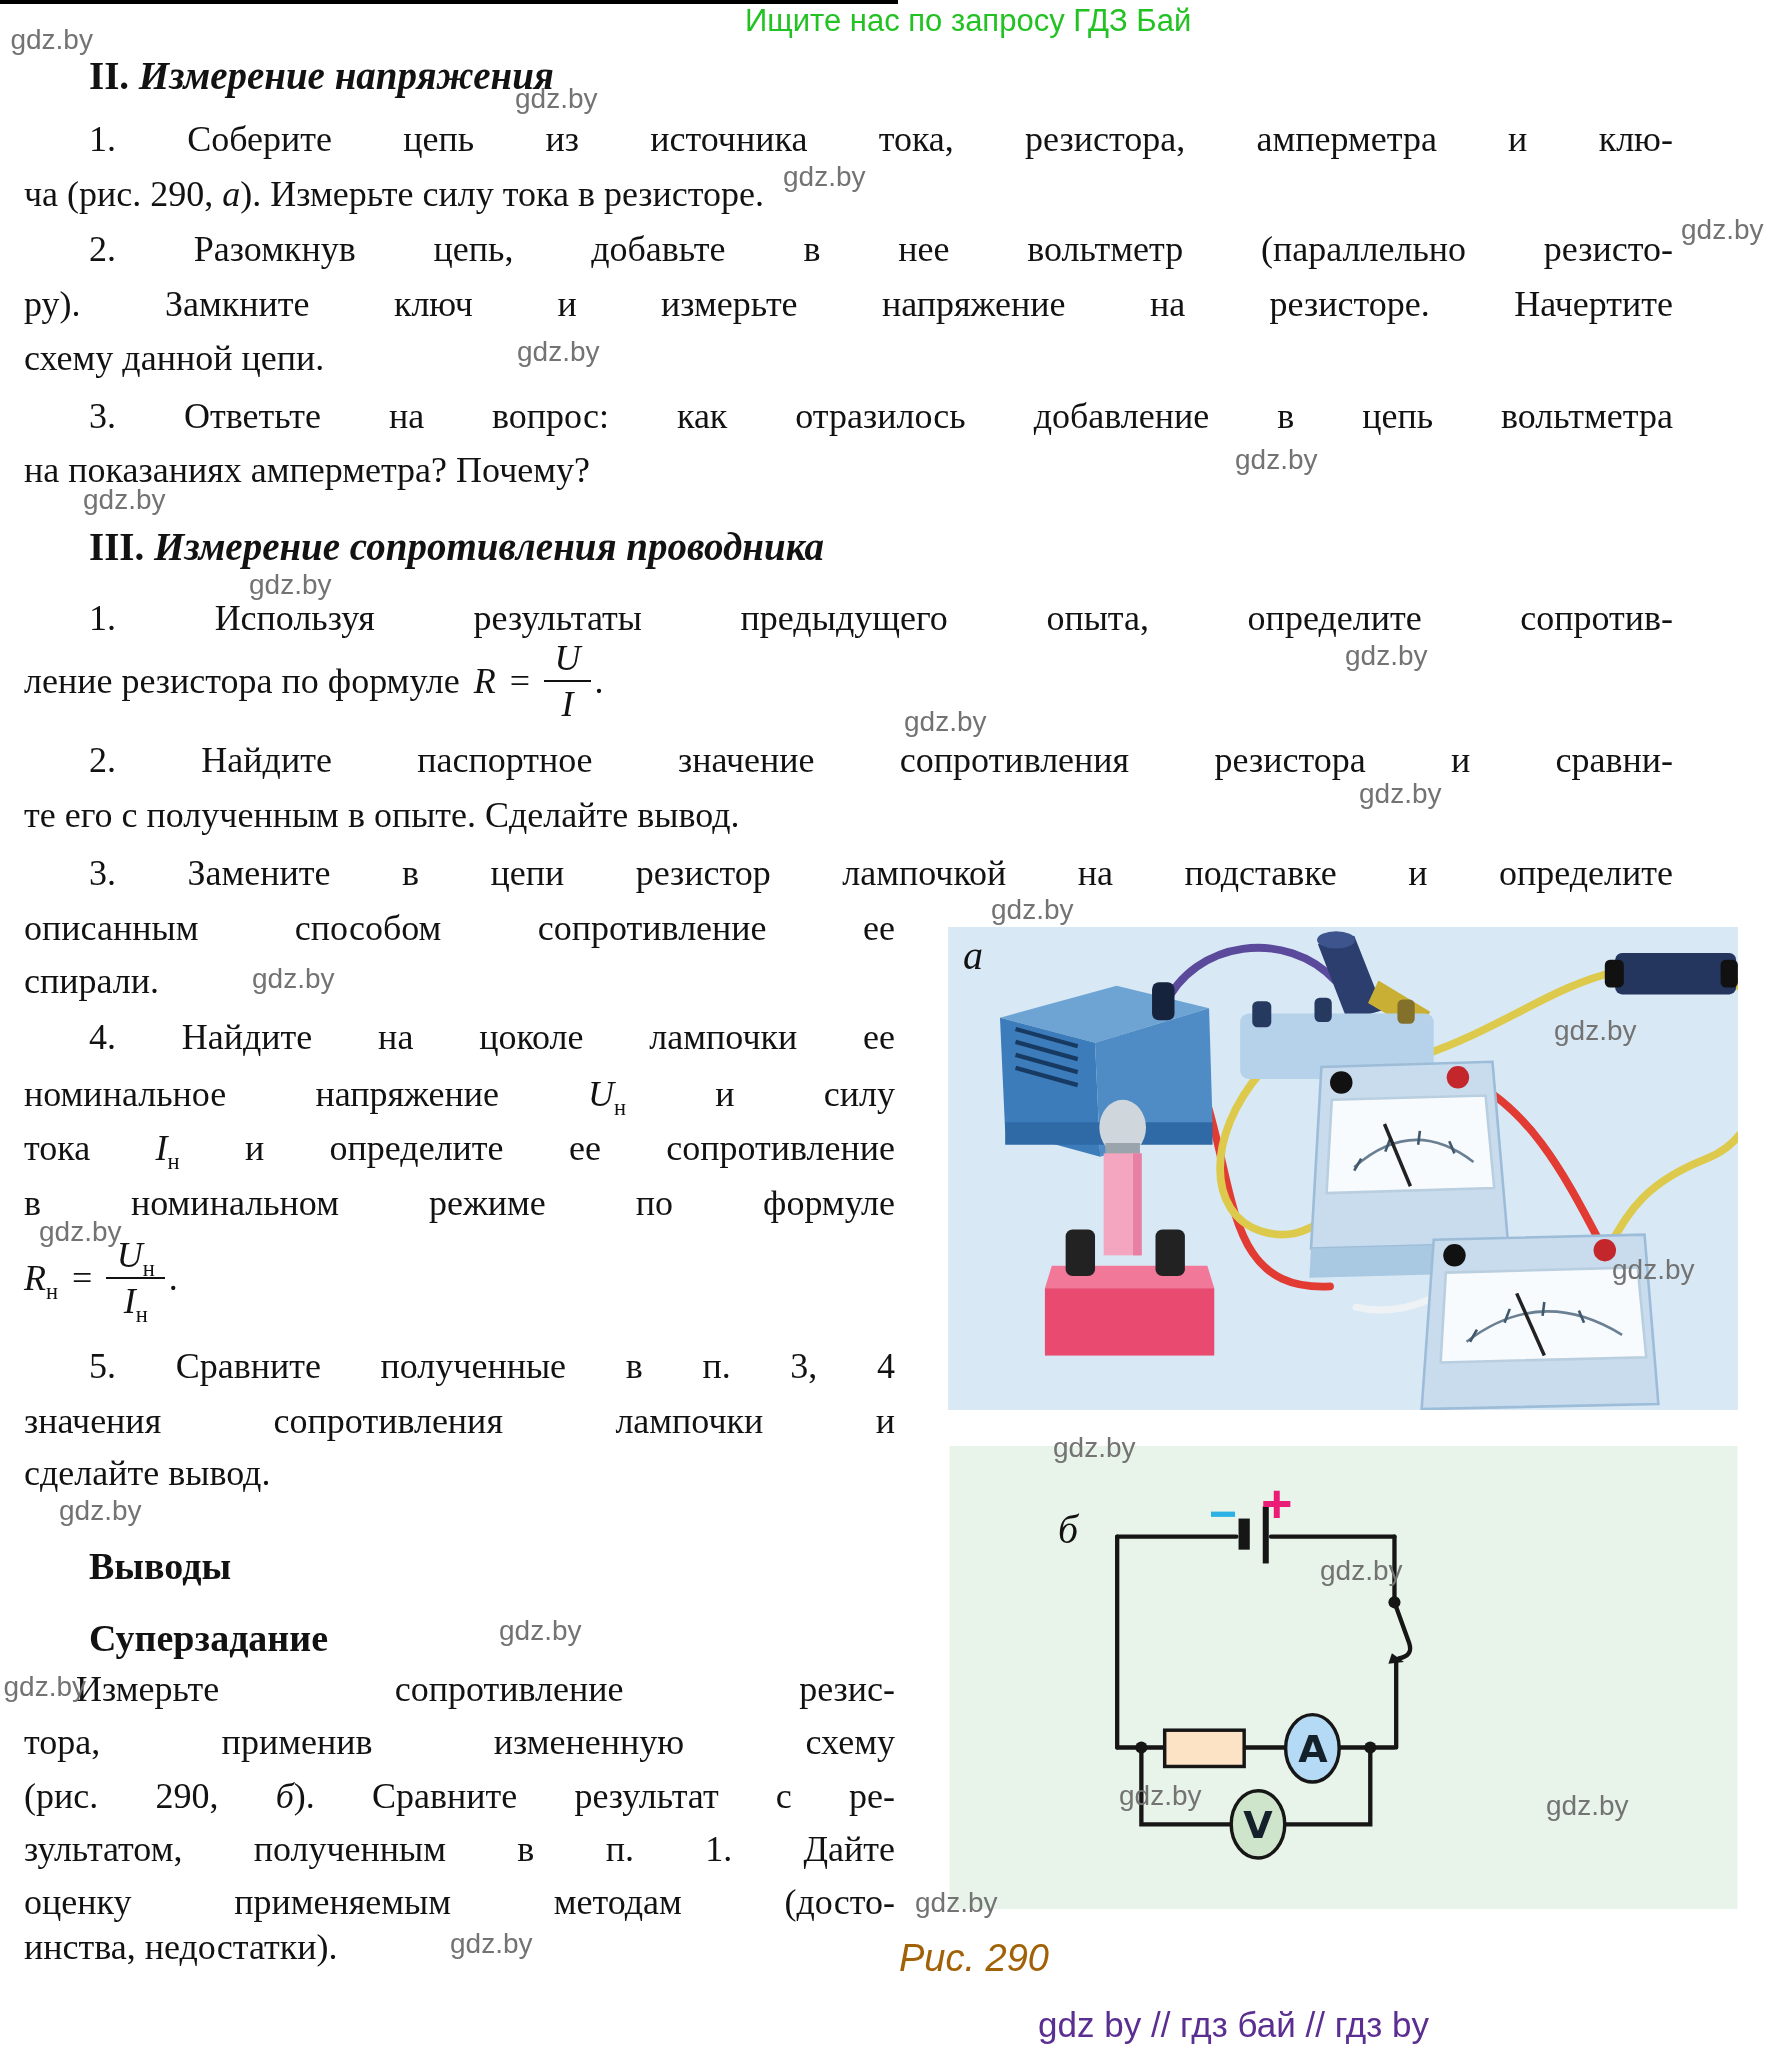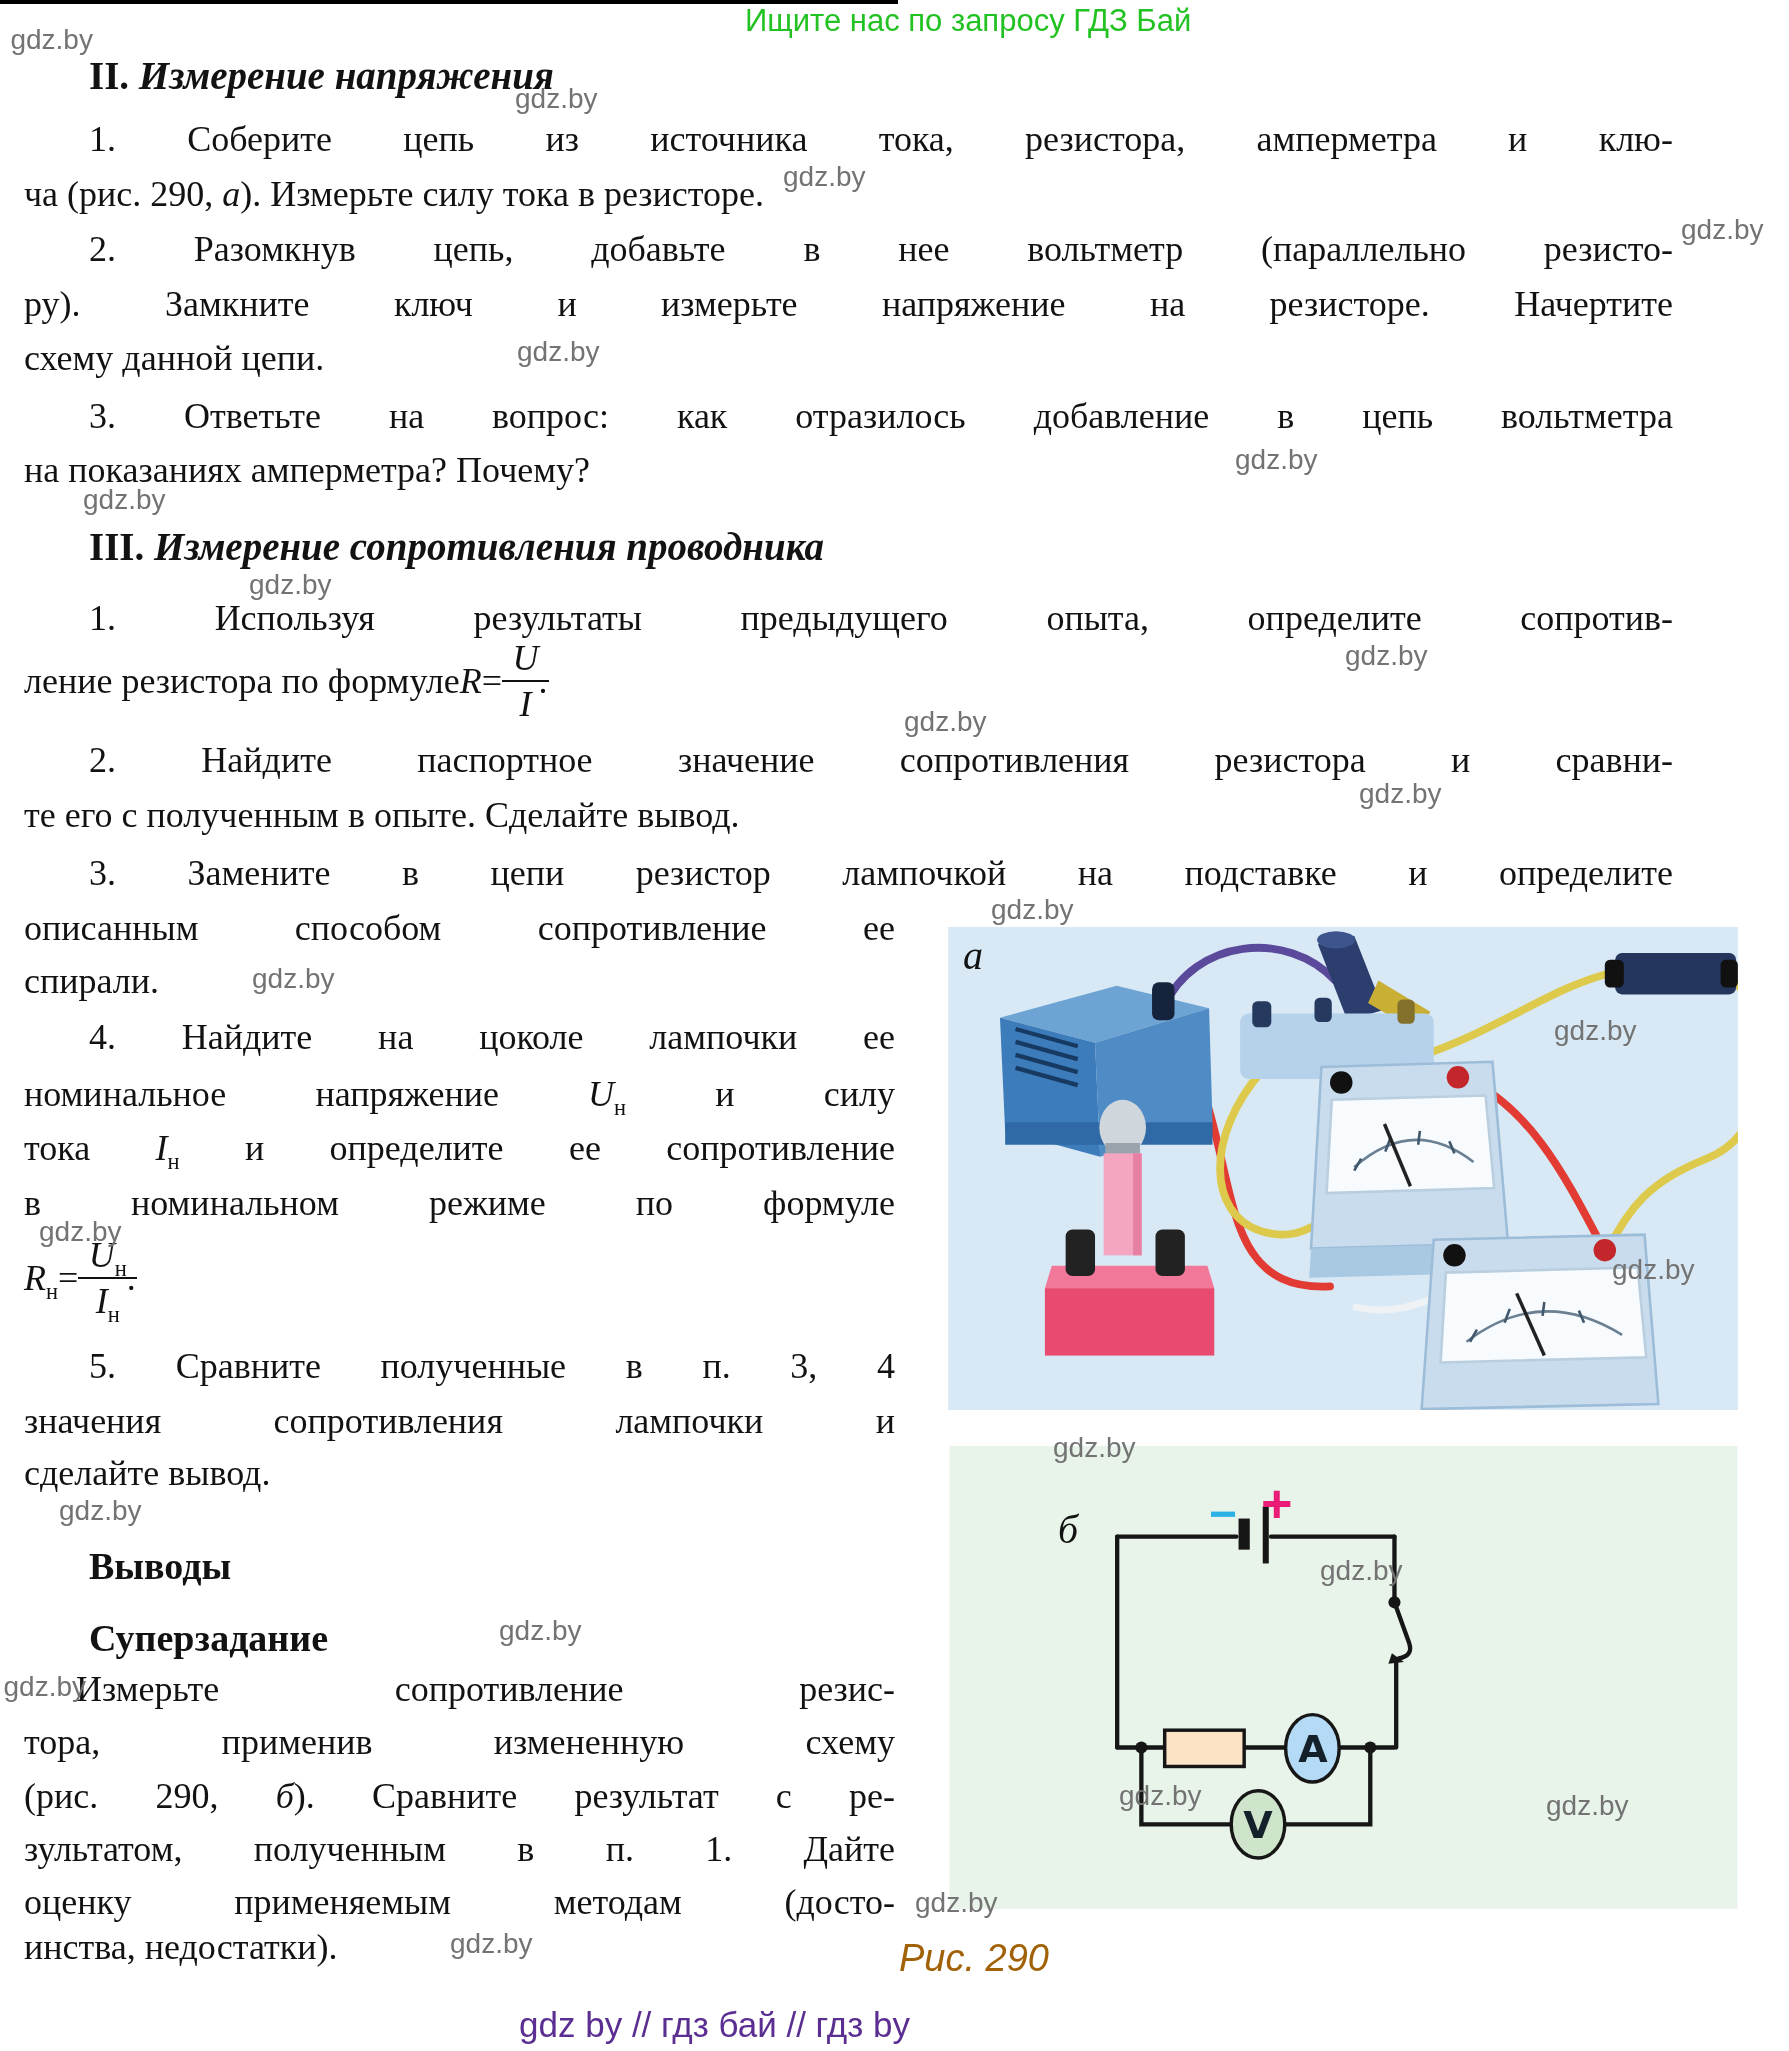--- a/index.html
+++ b/index.html
@@ -12,27 +12,27 @@
   .j {text-align:justify; text-align-last:justify;}
   .ind {text-indent:65px;}
   .ind60 {text-indent:52px;}
   .t {font-weight:bold; font-size:39px; line-height:43px;}
   .t .it {font-style:italic;}
   .hd {font-weight:bold; font-size:38px;margin-top:13px;}
   .it {font-style:italic;}
   .wm {position:absolute; font:28px/31px "Liberation Sans","DejaVu Sans",sans-serif; color:#737373;}
   sub {font-size:22.5px; font-style:normal; line-height:0; vertical-align:-8.6px;}
   .mvar {font-style:italic;}
-  .fline {display:flex; align-items:center; }
+  .fline {display:flex; align-items:center; gap:14px;}
   .frac {display:inline-flex; flex-direction:column; align-items:center; line-height:38px; font-size:36px;}
   .frac .num {border-bottom:2.6px solid #111; padding:0 10.4px 2.6px;}
   .frac .den {padding-top:2.6px;}
   .overlay {position:absolute;}
   .greenhdr {position:absolute; left:745px; top:1.7px; font:31px/38px "Liberation Sans","DejaVu Sans",sans-serif; white-space:nowrap;text-align:right;}
-  .footer {position:absolute; left:0; top:2004px; width:1429px; text-align:center;
+  .footer {position:absolute; left:0; top:2004px; width:1429px; text-align:right;
            font:35px/42px "Liberation Sans","DejaVu Sans",sans-serif;}
   .figlabel {position:absolute; font:italic 40px/43px "Liberation Serif",serif; color:#121212;}
   .caption {position:absolute; left:899px; top:1937px; font:italic 38px/43px "Liberation Sans","DejaVu Sans",sans-serif; color:#a16207;}
   .sym {position:absolute; font-family:"Liberation Sans","DejaVu Sans",sans-serif; font-weight:bold;}
   .meterletter {position:absolute; width:42px; text-align:center; font:600 38px/42px "DejaVu Sans","Liberation Sans",sans-serif; color:#14202a;}
   .topbar {position:absolute; left:0; top:0; width:898px; height:4.3px; background:#000;}
 </style>
 </head>
 <body>
 

